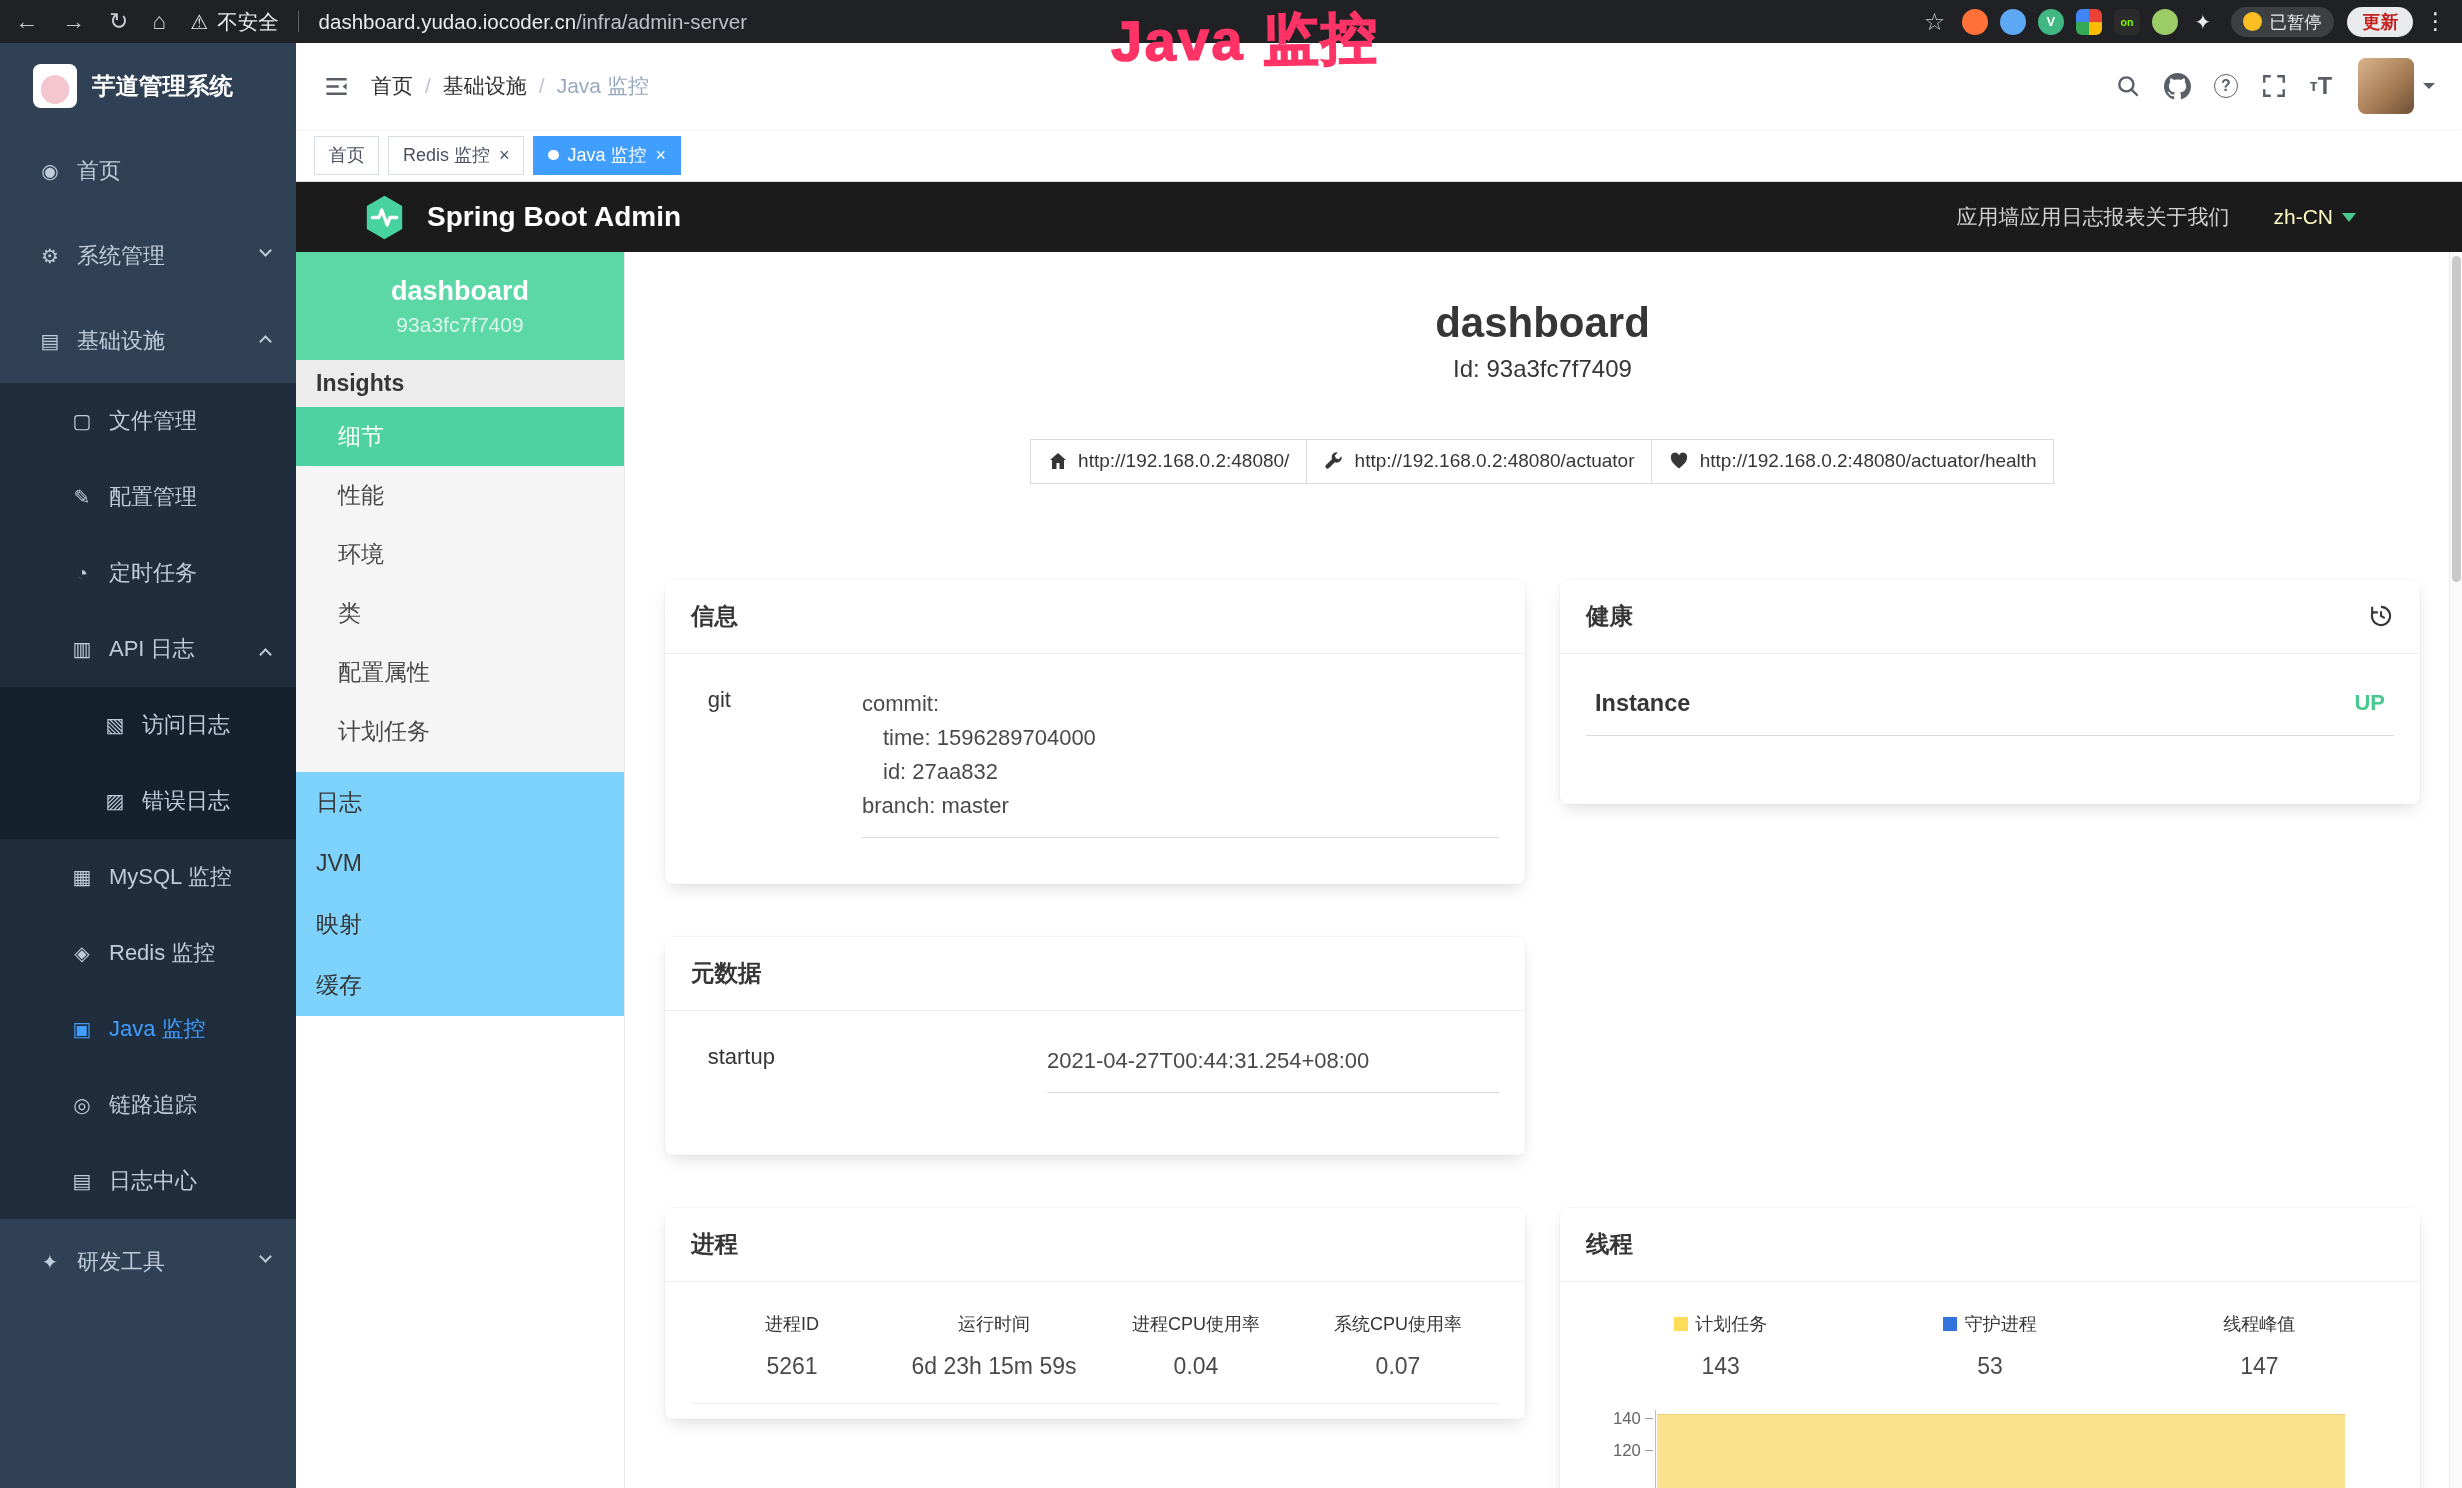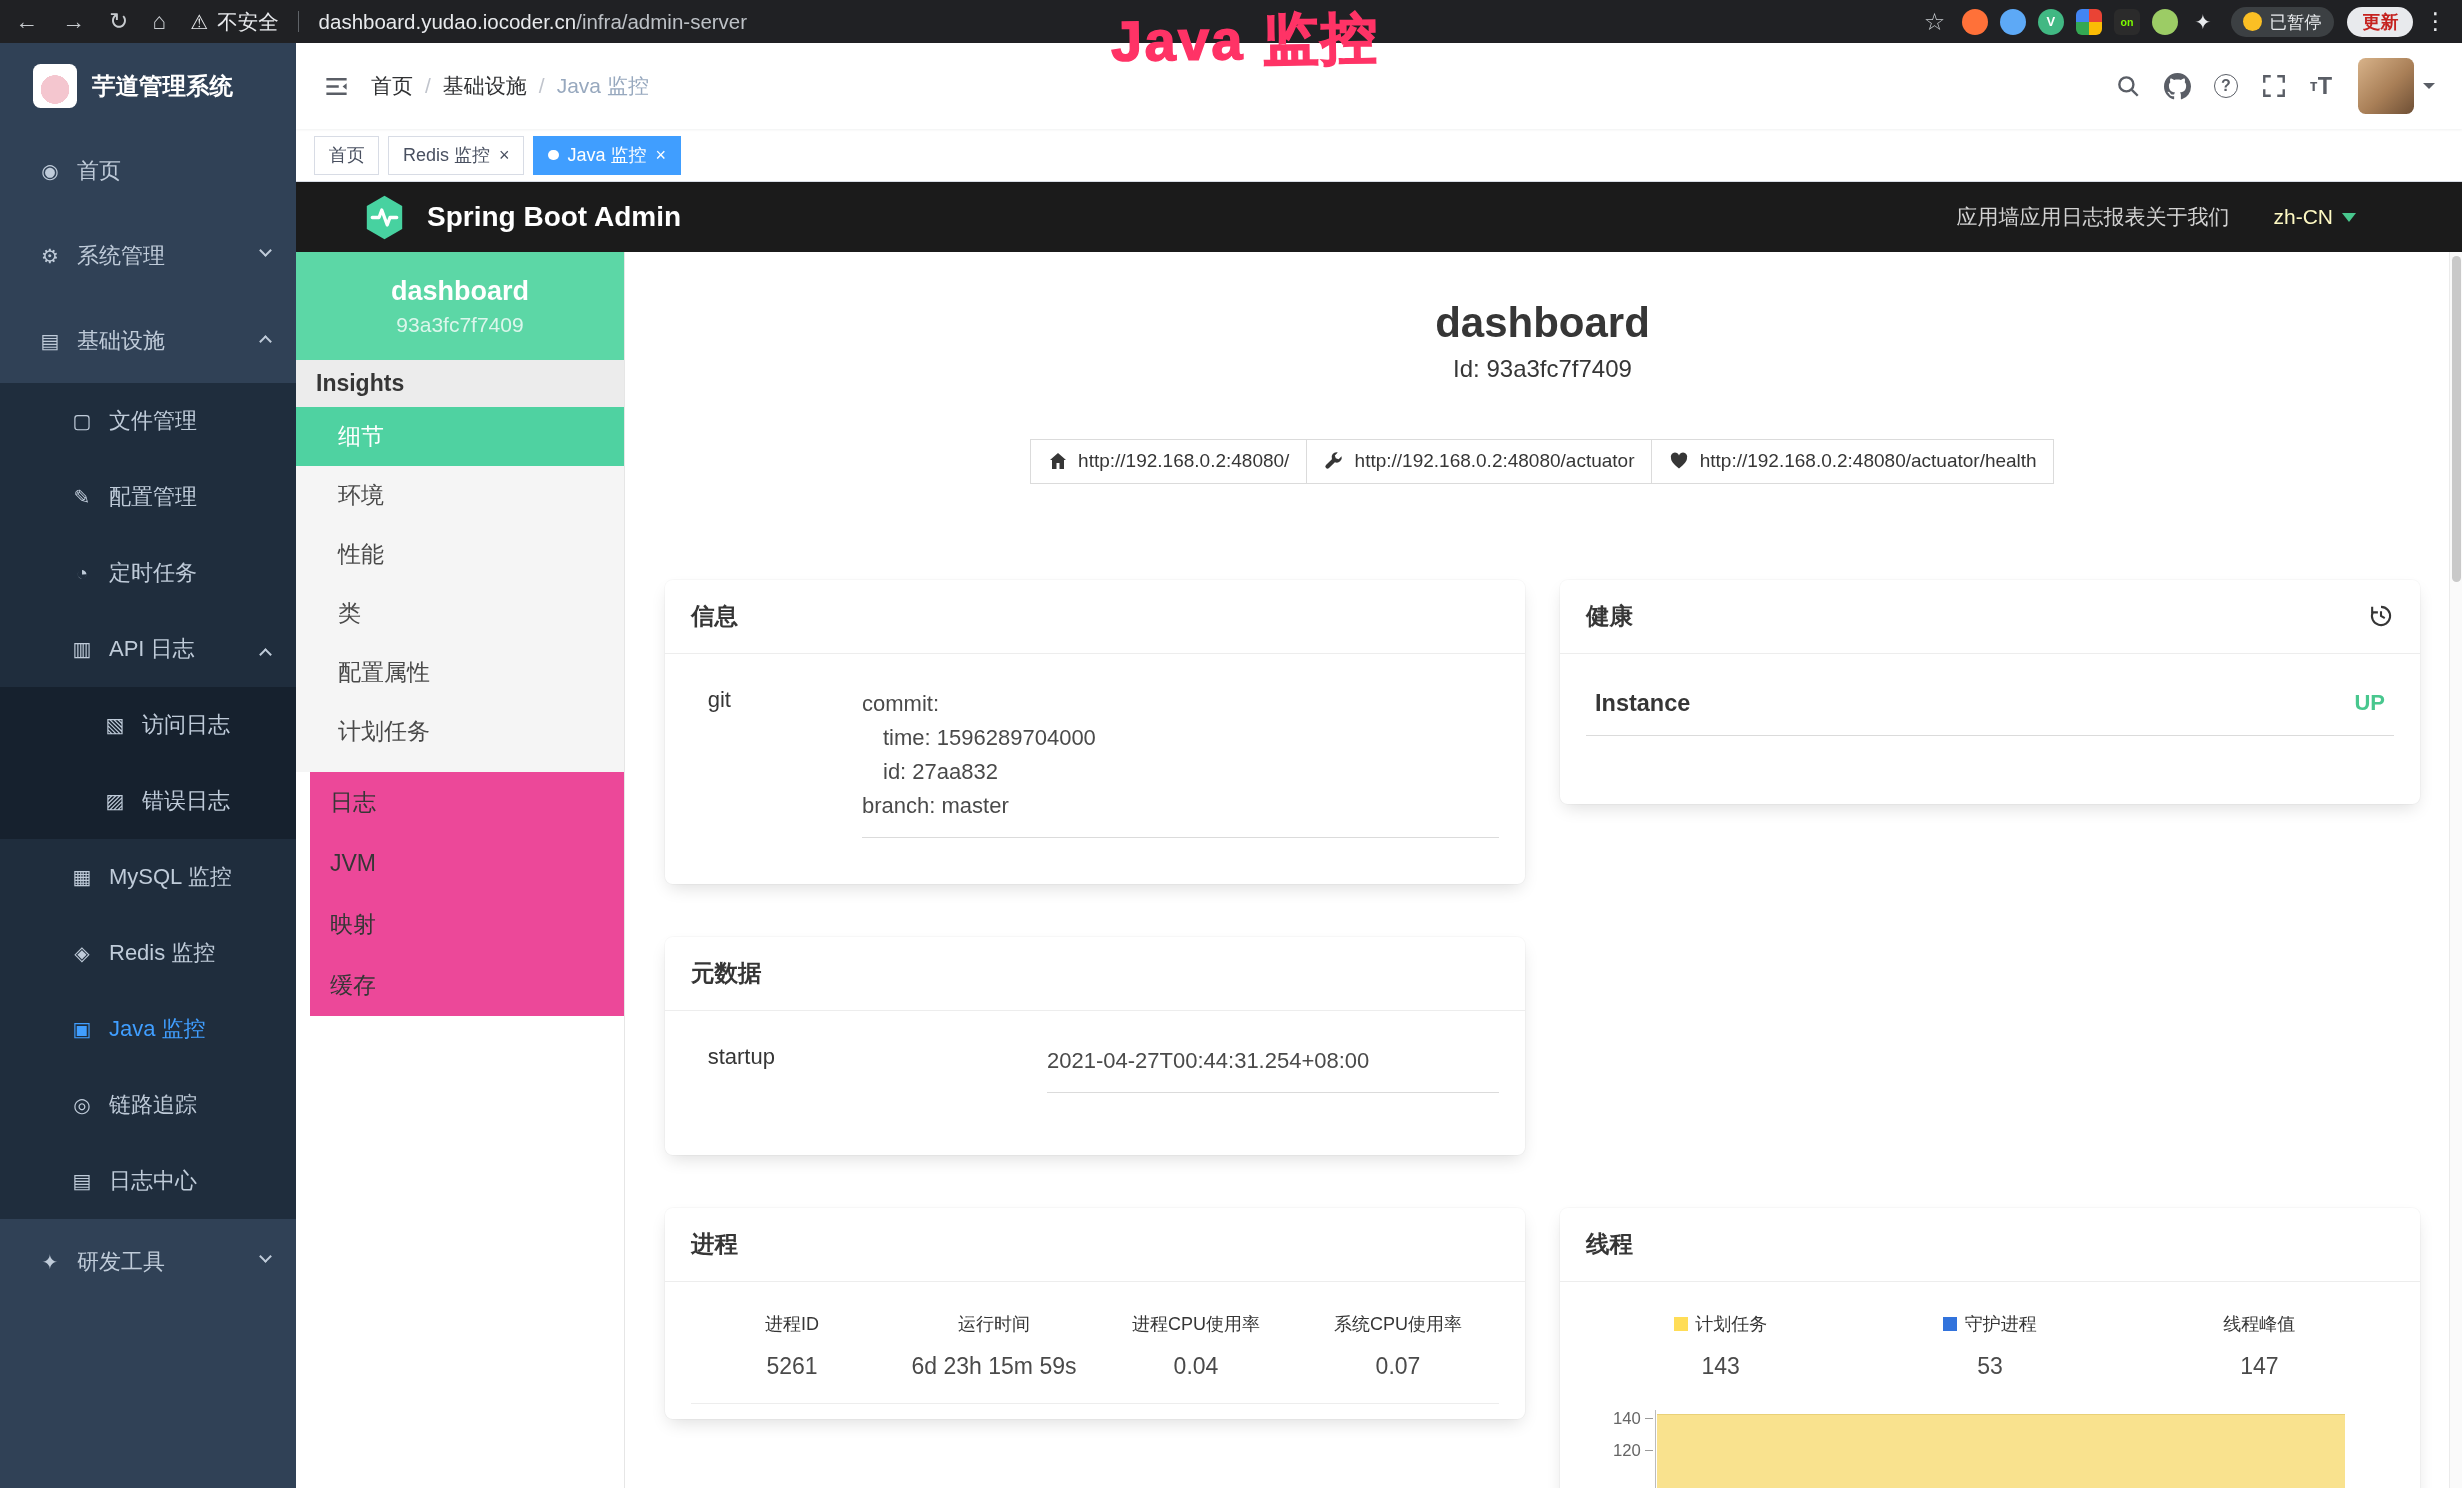--- a/index.html
+++ b/index.html
@@ -97,21 +97,21 @@
           align-items:center; gap:6px; cursor:pointer; }
   .inst-name { color:#fff; font-size:27px; font-weight:700; }
   .inst-id { color:rgba(255,255,255,.78); font-size:21px; }
   .insights { background:#f5f5f5; padding-bottom:10.6px; }
   .insights-title { height:47px; background:#ececec; display:flex; align-items:center; padding-left:20px;
                     font-size:23px; font-weight:700; color:#363636; }
   .ins-item { height:59px; display:flex; align-items:center; padding-left:42px; font-size:23px;
               color:#4a4a4a; cursor:pointer; }
   .ins-item.active { background:#4fd2a1; color:#fff; }
   .side-item { height:61px; display:flex; align-items:center; padding-left:20px; font-size:23px;
-               color:#363636; cursor:pointer; background:#ec4899;margin-left:14px; }
+               color:#363636; cursor:pointer; background:#7dd3fc; }
 
   .sba-main { flex:1; overflow:hidden; background:#fff; padding:47px 42px 0 40px; }
   .inst-title { text-align:center; font-size:42px; font-weight:600; color:#363636; }
   .inst-sub { text-align:center; font-size:24px; color:#363636; margin-top:7.6px; }
   .links { display:flex; justify-content:center; margin-top:56px; }
   .link { display:flex; align-items:center; gap:10.6px; border:0.8px solid #dbdbdb; background:#fff;
           padding:10.6px 16.7px; font-size:19px; color:#363636; cursor:pointer; margin-left:-0.8px; }
   .link-ic svg { width:20px; height:20px; fill:#363636; display:block; }
 
   .grid { display:grid; grid-template-columns:1fr 1fr; column-gap:35px; row-gap:53px; align-items:start;
@@ -364,22 +364,22 @@
         <div class="sba-body">
           <aside class="sba-side">
             <div class="inst">
               <div class="inst-name">dashboard</div>
               <div class="inst-id">93a3fc7f7409</div>
             </div>
             <div class="insights">
               <div class="insights-title">Insights</div>
               <div id="insight-items">
                   <div class="ins-item active">细节</div>
+                  <div class="ins-item">性能</div>
                   <div class="ins-item">环境</div>
-                  <div class="ins-item">性能</div>
                   <div class="ins-item">类</div>
                   <div class="ins-item">配置属性</div>
                   <div class="ins-item">计划任务</div>
                 </div>
             </div>
             <div id="side-items">
                 <div class="side-item">日志</div>
                 <div class="side-item">JVM</div>
                 <div class="side-item">映射</div>
                 <div class="side-item">缓存</div>

